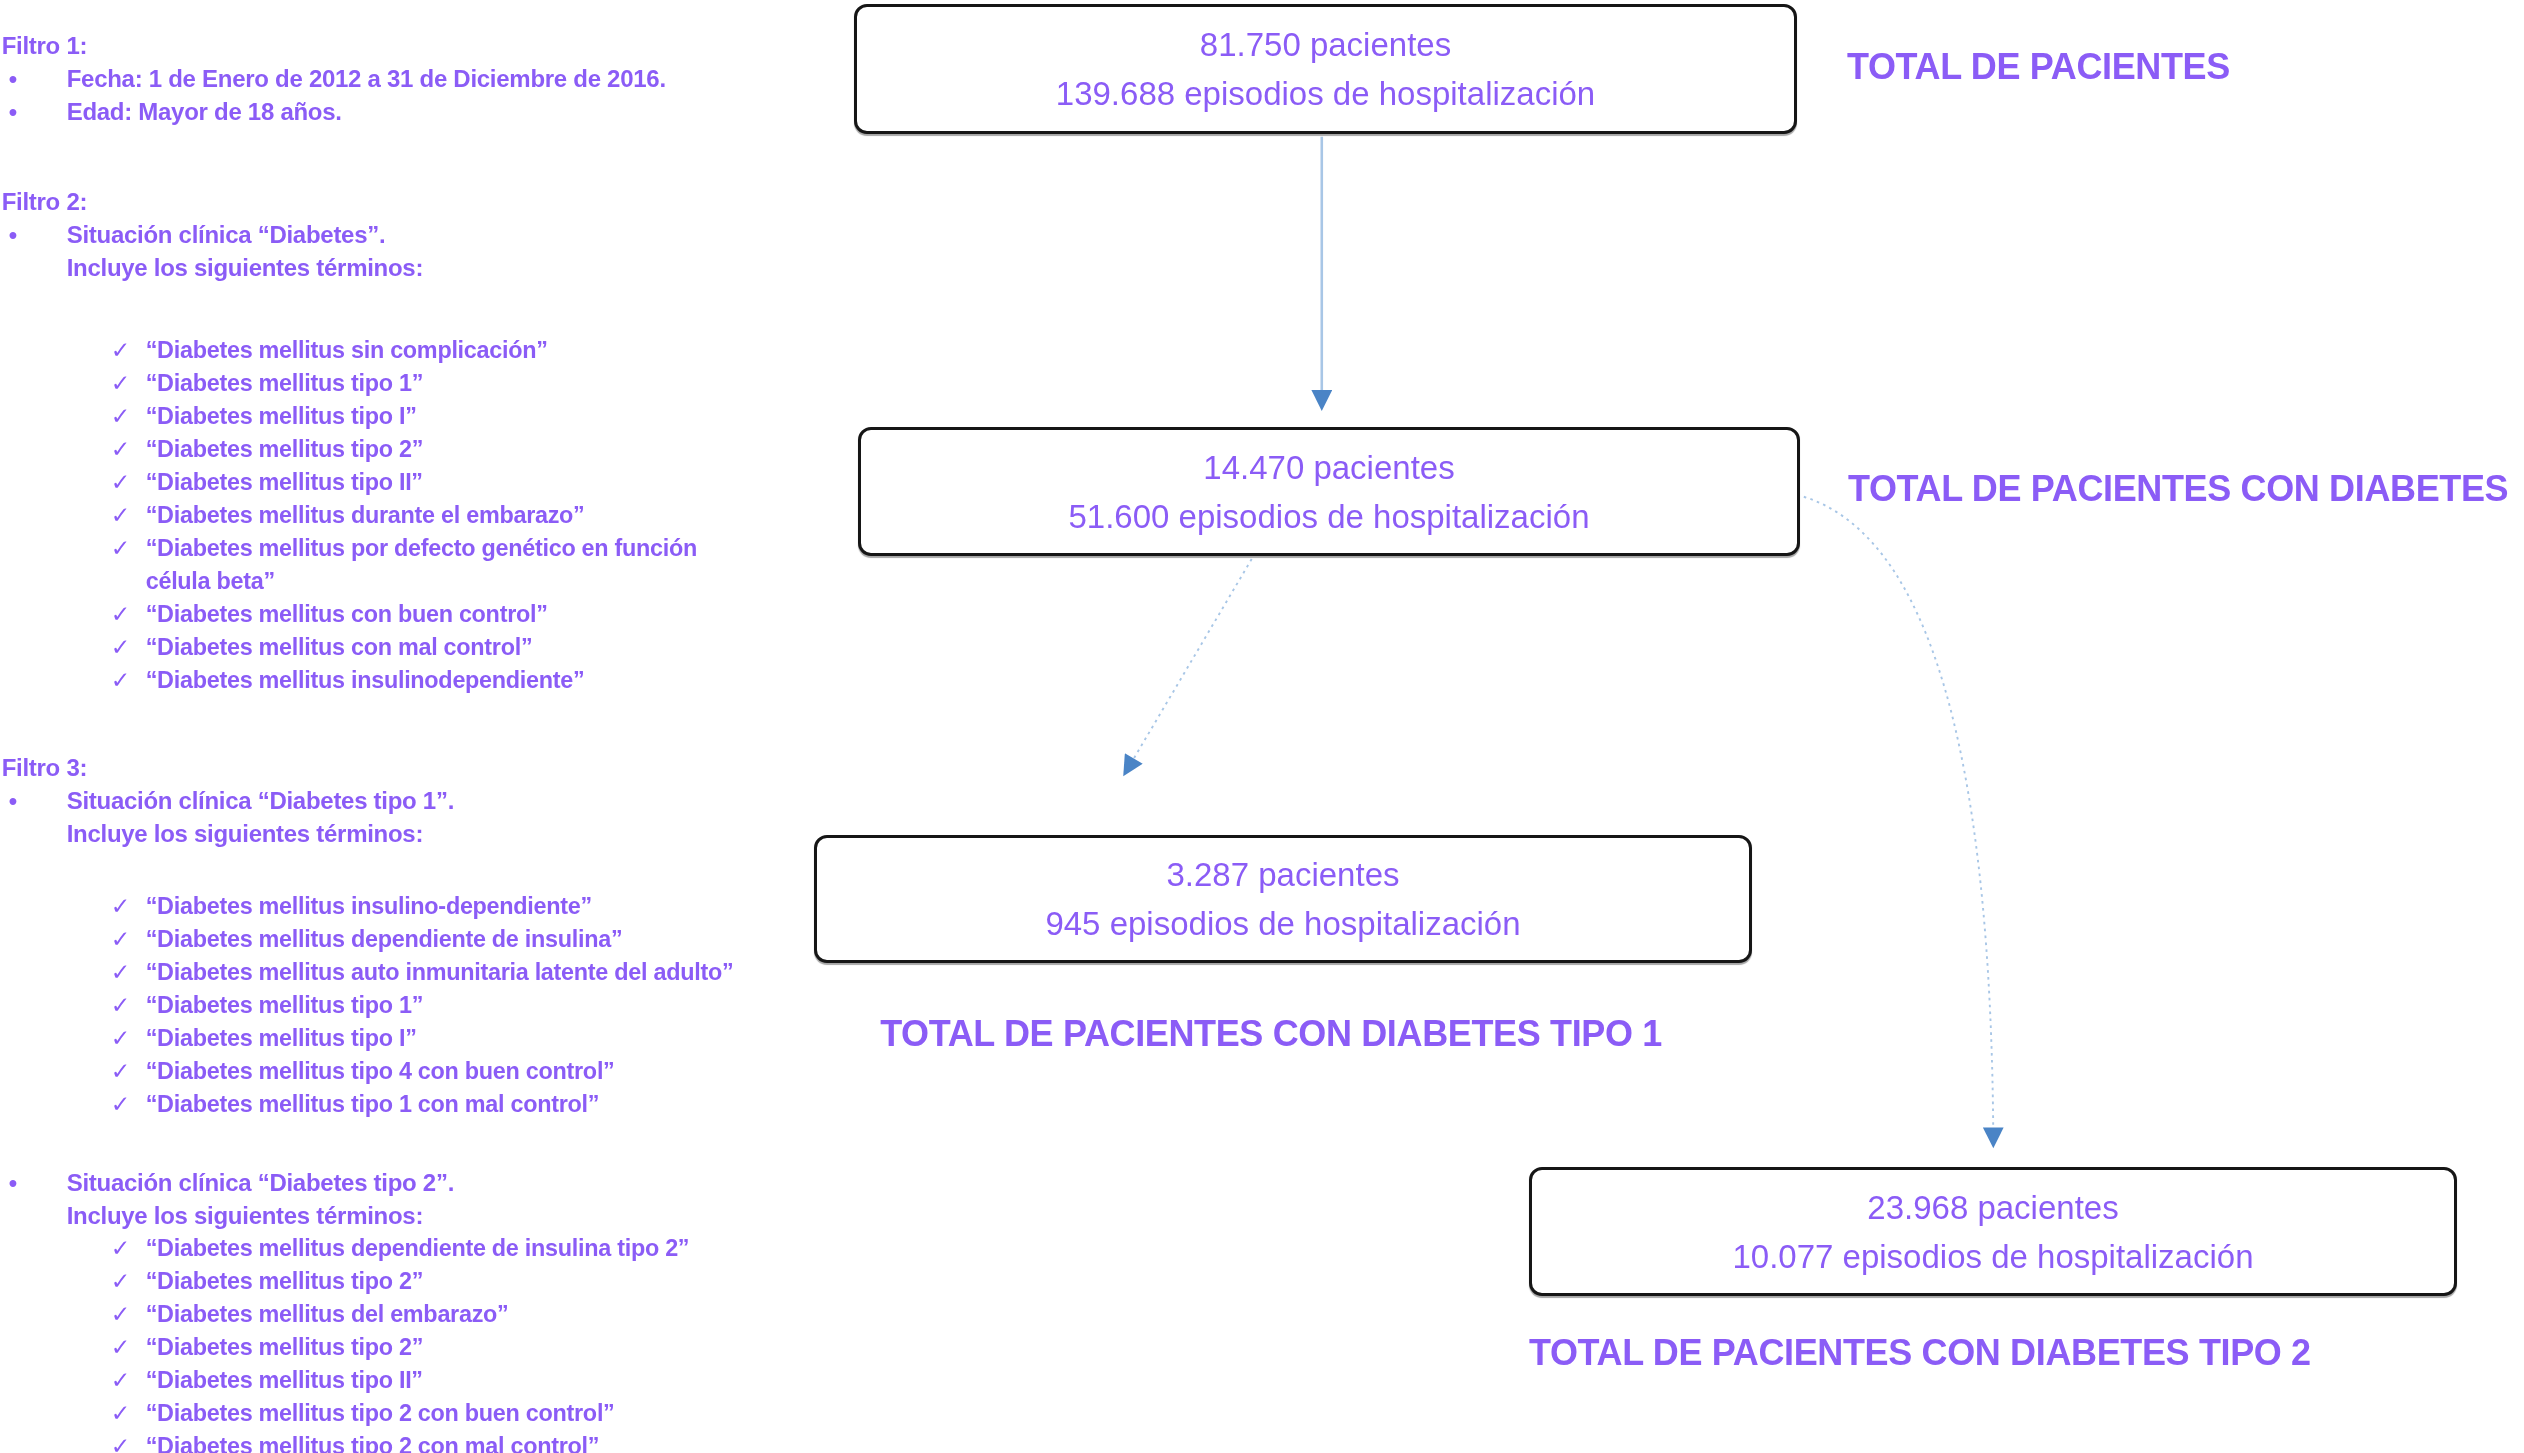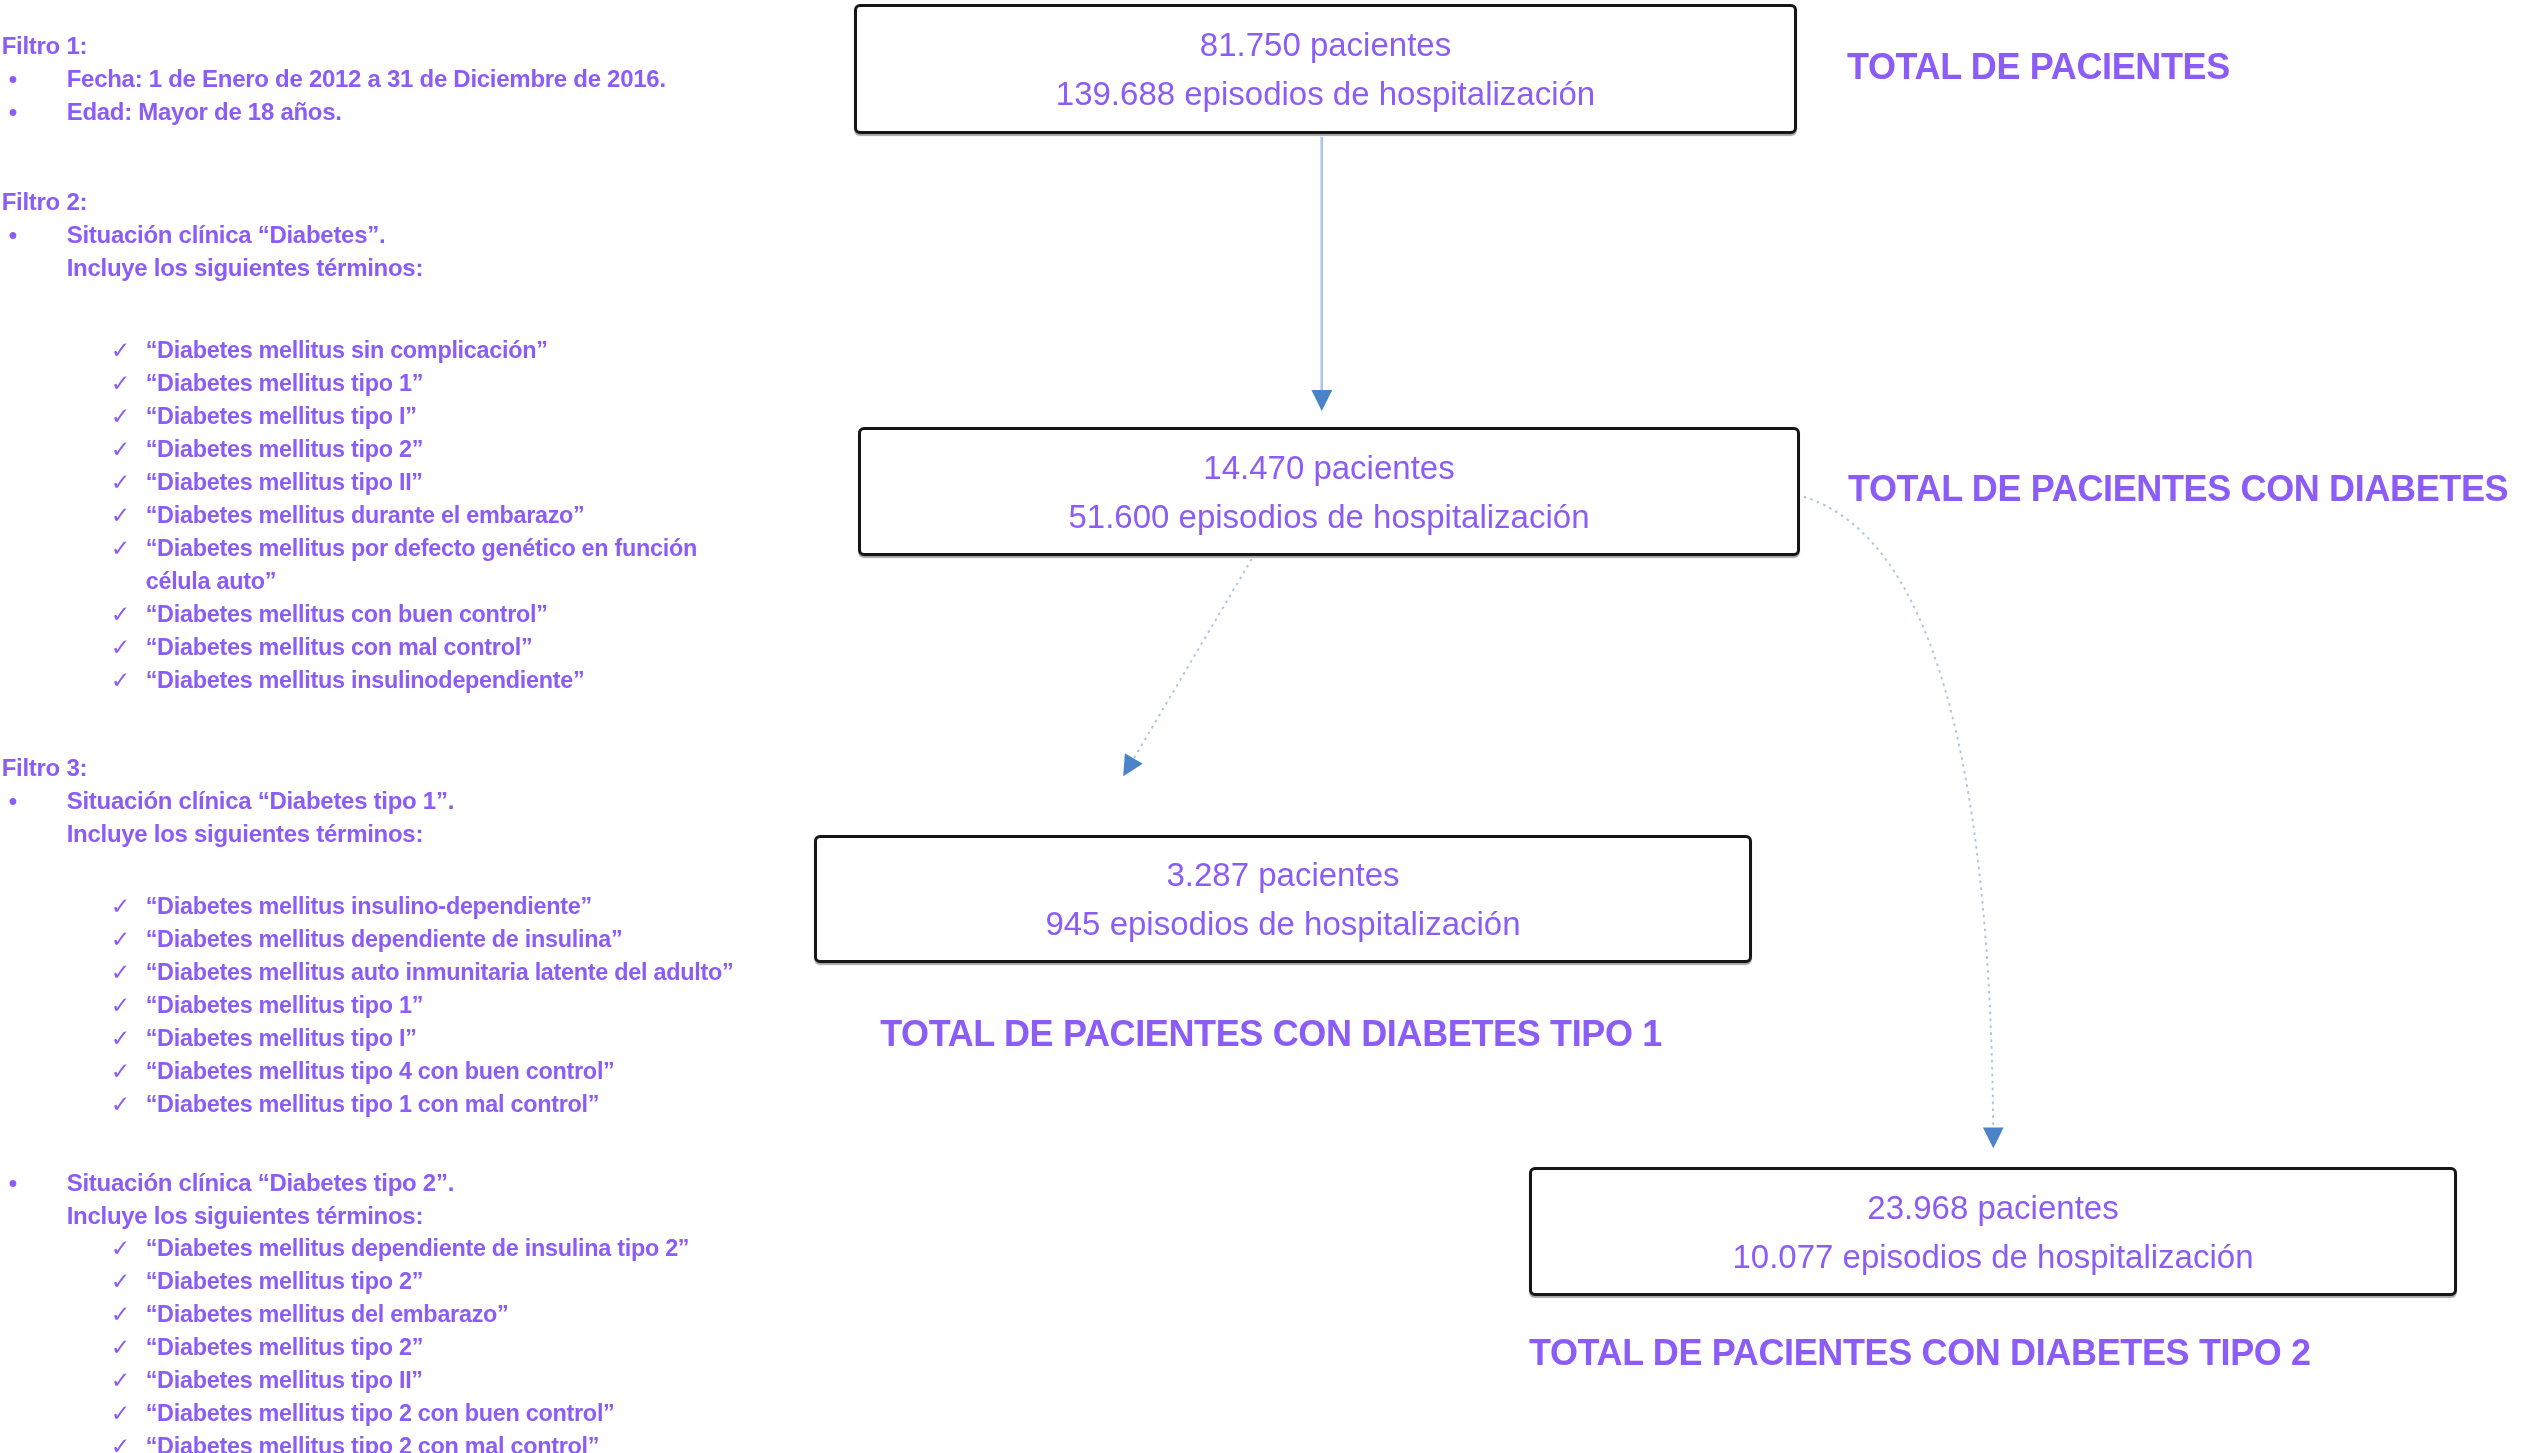--- a/index.html
+++ b/index.html
@@ -16,21 +16,21 @@
   .brow .b{flex:none; margin-left:7px; width:58px;}
   .subline{margin-left:65px; font-size:24px; line-height:33px;}
   .trow{display:flex; font-size:23.4px; line-height:33px;}
   .trow .chk{flex:none; margin-left:109px; width:35px;}
   .trow .ttxt{white-space:pre-line;}
   .g66{margin-top:57px}.g58{margin-top:50px}.g62{margin-top:54px}
   .g46{margin-top:40px}.g52{margin-top:45px}
   
   .box{
     position:absolute; box-sizing:border-box; background:#fff;
-    border:3.5px solid #161616; border-radius:6px;
+    border:3.5px solid #161616; border-radius:13px;
     display:flex; flex-direction:column; justify-content:center; align-items:center;
     font-size:33px; line-height:49px; text-align:center;
     box-shadow:0 1.7px 0.9px rgba(0,0,0,0.35);
   }
   .box1{left:854px; top:4.3px;    width:943px; height:130px;}
   .box2{left:858px; top:427px;  width:942px; height:129px;}
   .box3{left:802px; top:835px;  width:938px; height:128px;margin-left:12px;}
   .box4{left:1529px;top:1167px; width:928px; height:129px;}
   
   .lbl{position:absolute; font-weight:bold; font-size:36px; line-height:40px;
@@ -90,21 +90,21 @@
         <span class="chk">✓</span>
         <span class="ttxt">“Diabetes mellitus tipo II”</span>
       </div>
       <div class="trow">
         <span class="chk">✓</span>
         <span class="ttxt">“Diabetes mellitus durante el embarazo”</span>
       </div>
       <div class="trow">
         <span class="chk">✓</span>
         <span class="ttxt">“Diabetes mellitus por defecto genético en función
-célula auto”</span>
+célula beta”</span>
       </div>
       <div class="trow">
         <span class="chk">✓</span>
         <span class="ttxt">“Diabetes mellitus con buen control”</span>
       </div>
       <div class="trow">
         <span class="chk">✓</span>
         <span class="ttxt">“Diabetes mellitus con mal control”</span>
       </div>
       <div class="trow">

